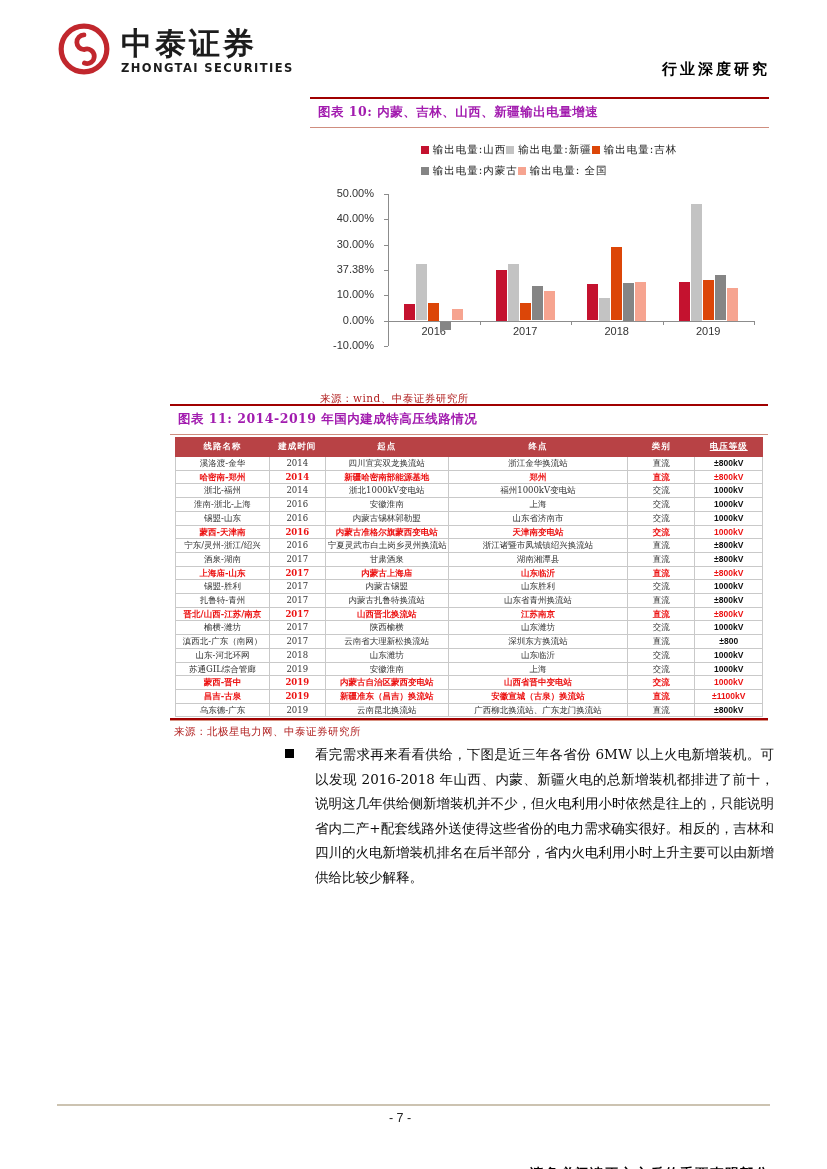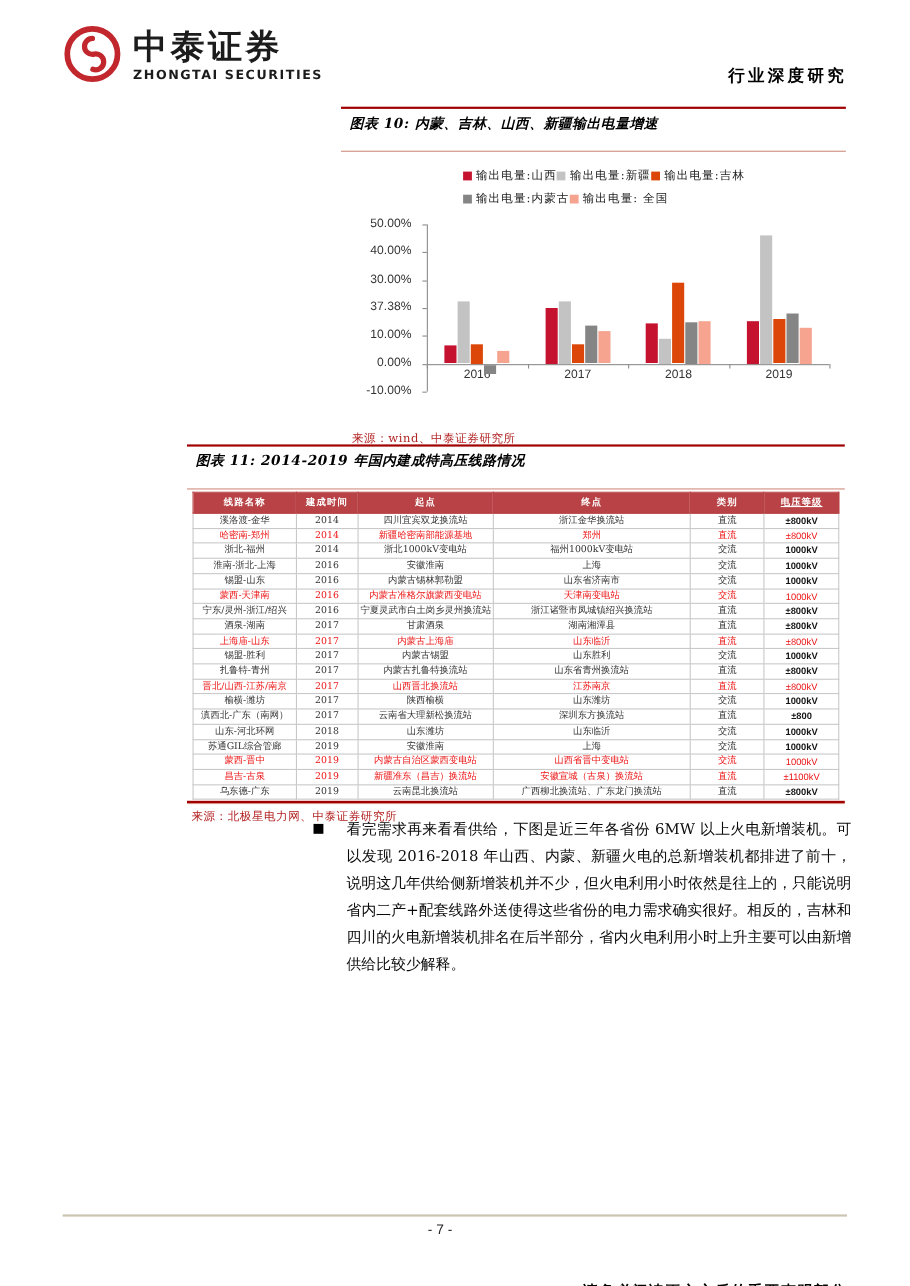--- a/index.html
+++ b/index.html
@@ -9,23 +9,23 @@
   
   #logo { position: absolute; left: 57px; top: 22px; display: flex; align-items: center; gap: 10px; }
   .brand-cn { font-family: "DejaVu Sans", sans-serif; font-size: 31px; font-weight: 900; color: #1c1c1c; letter-spacing: 3px; line-height: 1.05; }
   .brand-en { font-family: "DejaVu Sans", sans-serif; font-size: 11.5px; font-weight: 700; color: #1c1c1c; letter-spacing: 1.4px; margin-top: 2px; }
   #doc-type { position: absolute; right: 57px; top: 60px; font-size: 15px; font-weight: 700; letter-spacing: 3px; color: #000; }
 
   
   .fig-block { position: absolute; }
   #figure10 { left: 310px; top: 97px; width: 459px; }
   #figure11 { left: 170px; top: 404px; width: 598px; }
-  .fig-title { border-top: 2px solid #A00000; border-bottom: 1px solid #cf8e7f; padding: 5px 6px 16px 8px;
-               color: #000000; font-weight: 700; font-style: italic; font-size: 12.5px; letter-spacing: 0.5px; }
-  .fig-source { margin-top: 0; padding-left: 10px; font-size: 10.5px; color: #B22222; letter-spacing: 0.5px; }
+  .fig-title { border-top: 2px solid #A00000; border-bottom: 1px solid #cf8e7f; padding: 5px 6px 6px 8px;
+               color: #a21caf; font-weight: 700; font-size: 12.5px; letter-spacing: 0.5px; }
+  .fig-source { margin-top: 10px; padding-left: 10px; font-size: 10.5px; color: #B22222; letter-spacing: 0.5px; }
 
   
   #legend { width: fit-content; margin: 15px auto 0; font-size: 10.5px; color: #222; letter-spacing: 1px; }
   .legend-row { display: flex; gap: 0; margin-bottom: 7px; padding-left: 19px; }
   .legend-item { display: flex; align-items: center; gap: 4px; }
   .swatch { width: 8px; height: 8px; flex: 0 0 8px; }
 
   
   #chart { position: relative; height: 196px; margin-top: 8px; }
   .ylab { position: absolute; width: 64px; text-align: right; font-family: "Liberation Sans", sans-serif; font-size: 11px; color: #333; }
@@ -33,21 +33,21 @@
   .axis { position: absolute; background: #8c8c8c; }
   .bar { position: absolute; width: 11px; }
 
   
   #uhv-table { width: 588px; margin: 2px auto 0; border-collapse: collapse; table-layout: fixed; }
   #uhv-table th { background: #B84245; color: #fff; font-size: 8.5px; font-weight: 700; letter-spacing: 1px;
                   padding: 3px 0; border: 1px solid #B84245; }
   #uhv-table td { font-size: 8.5px; color: #333; text-align: center; height: 12.7px; line-height: 12.7px;
                   padding: 0 2px; border: 1px solid #c9c9c9; overflow: hidden; white-space: nowrap; }
   #uhv-table td.volt { font-family: "Liberation Sans", sans-serif; font-weight: 700; color: #111; }
-  #uhv-table tr.hl td { color: #EC1313; font-weight: 400; }
+  #uhv-table tr.hl td { color: #EC1313; font-weight: 700; }
   .fig-bottom { margin-top: 1px; border-top: 2px solid #A00000; height: 3px; border-bottom: 1px solid #d89383; }
   #figure11 .fig-source { margin-top: 4px; padding-left: 4px; }
 
   
   #body-section { position: absolute; left: 285px; top: 742px; width: 489px; }
   .bullet { position: absolute; left: 0; top: 7px; width: 9px; height: 9px; background: #000; }
   .para { margin-left: 30px; width: 459px; font-size: 13.5px; line-height: 24.6px; text-align: justify; color: #0a0a0a; }
 
   
   #footer-line { position: absolute; left: 57px; right: 57px; top: 1104px; border-top: 2px solid #CCC3B1; }

